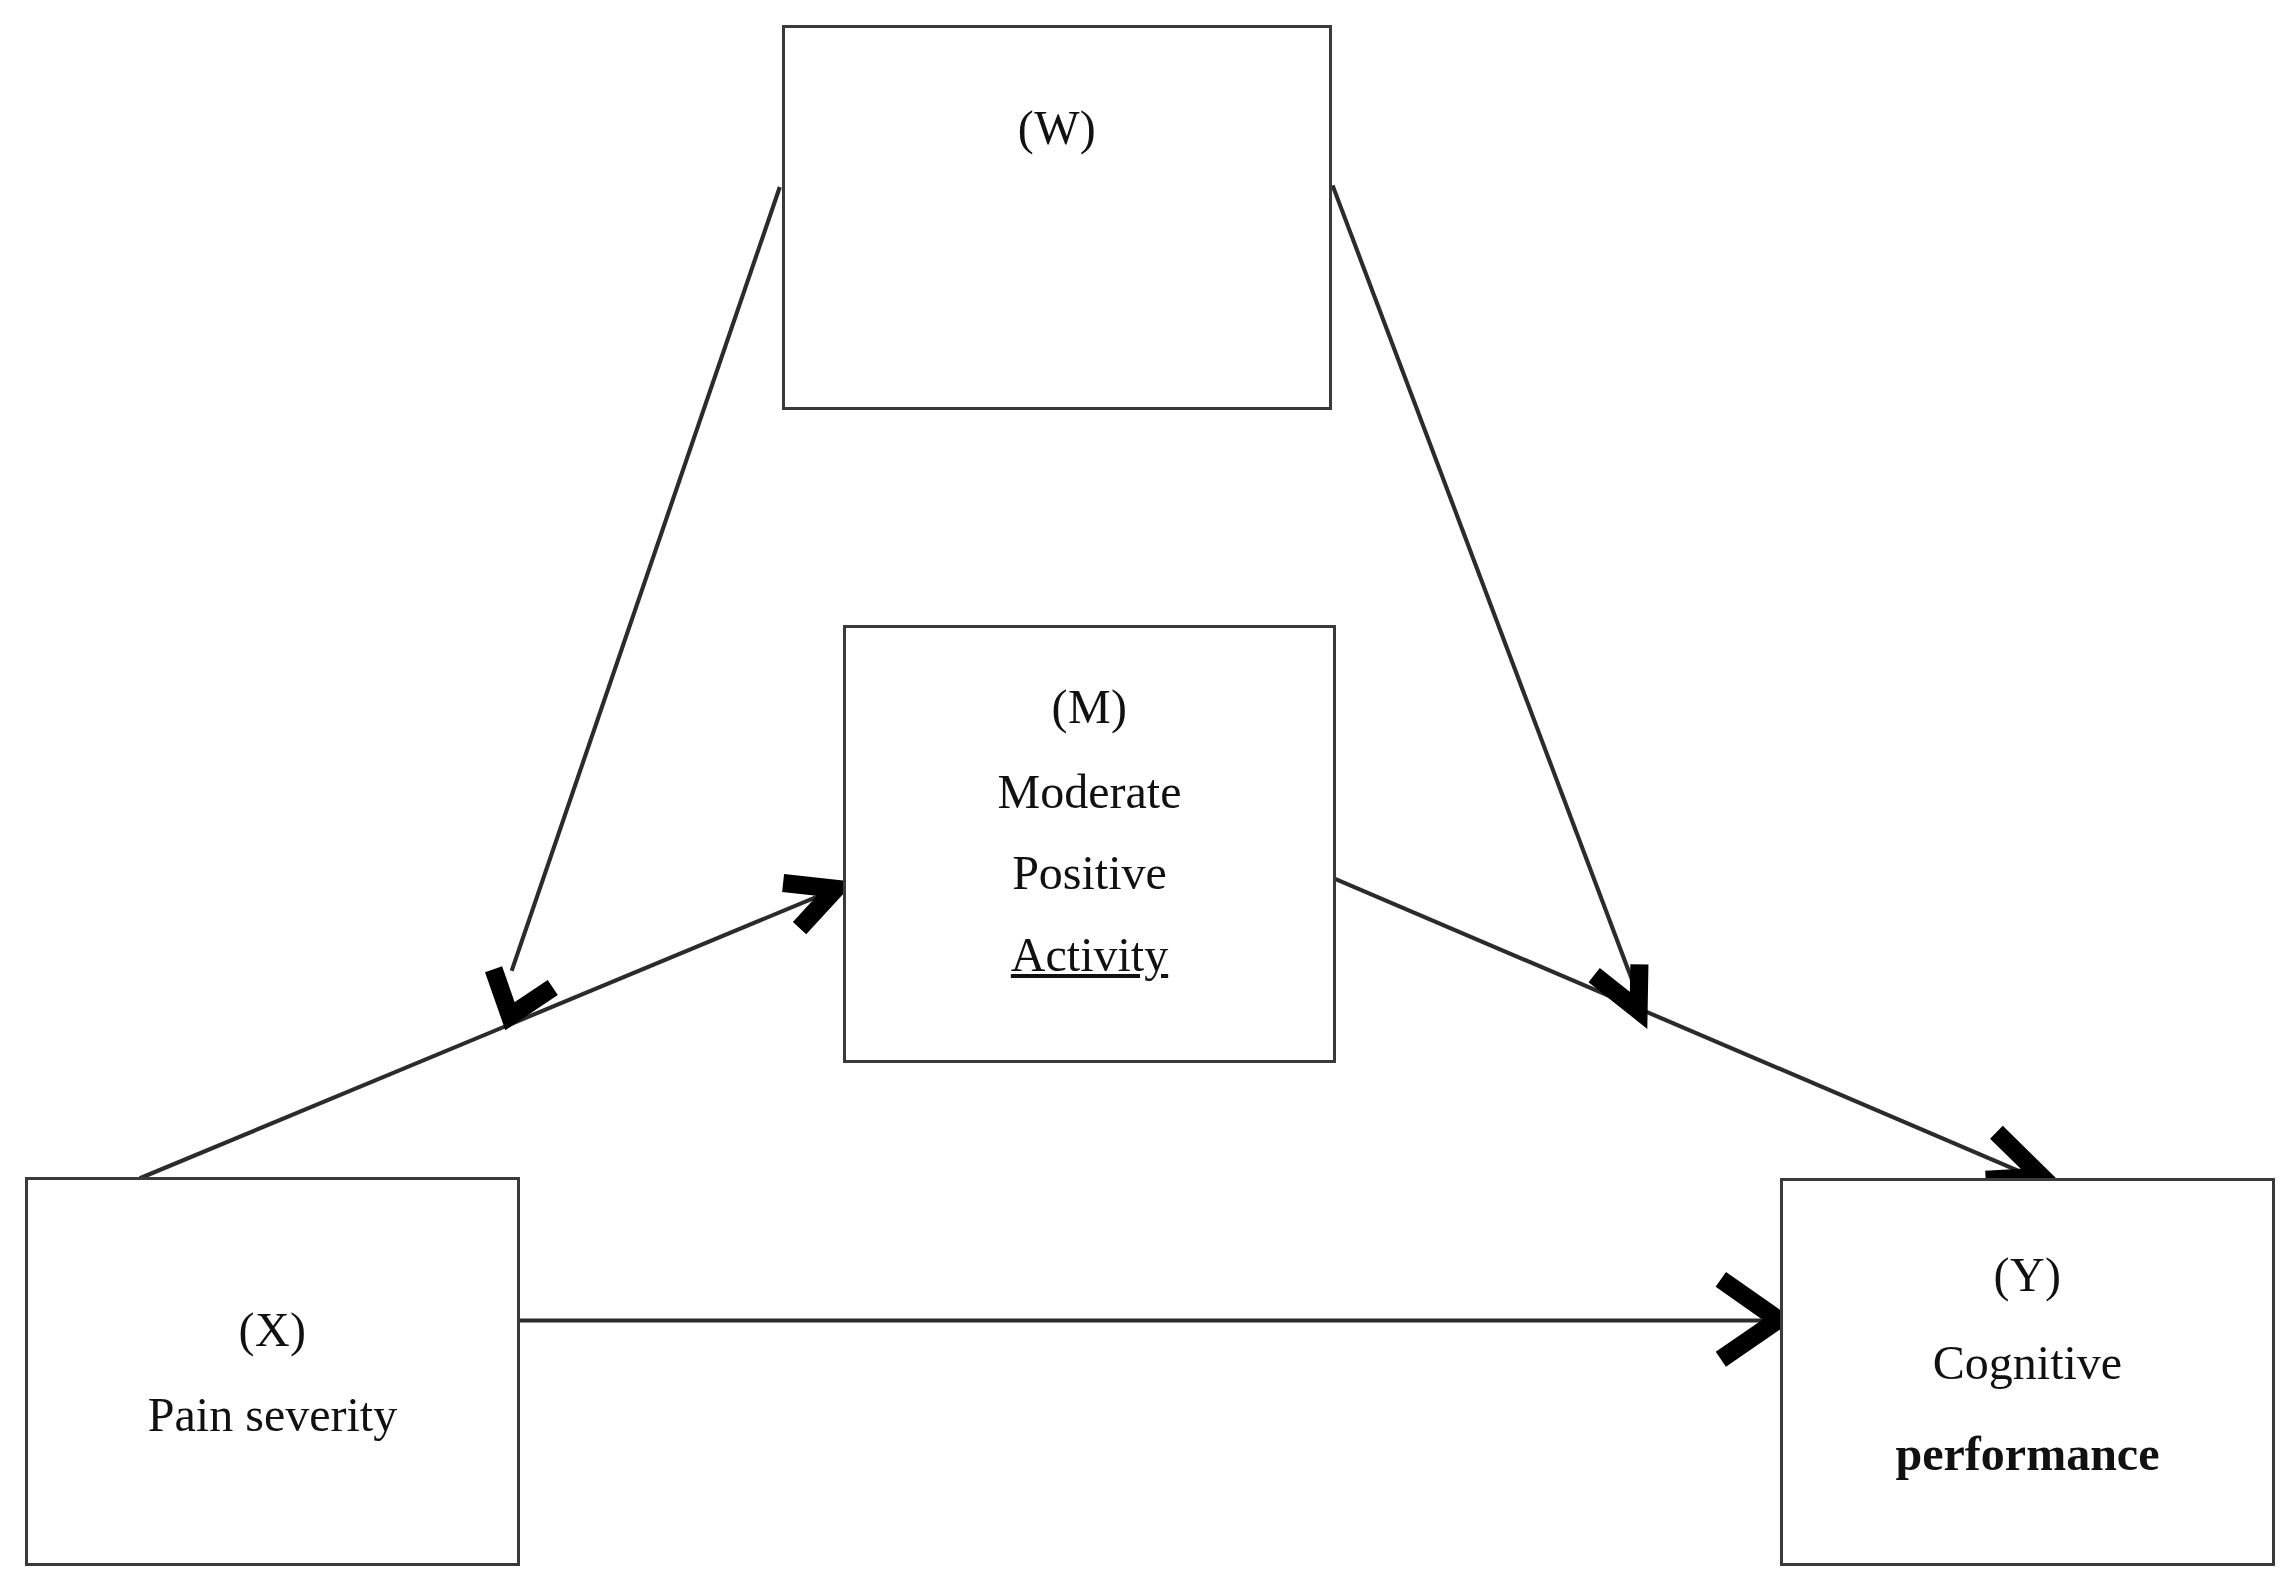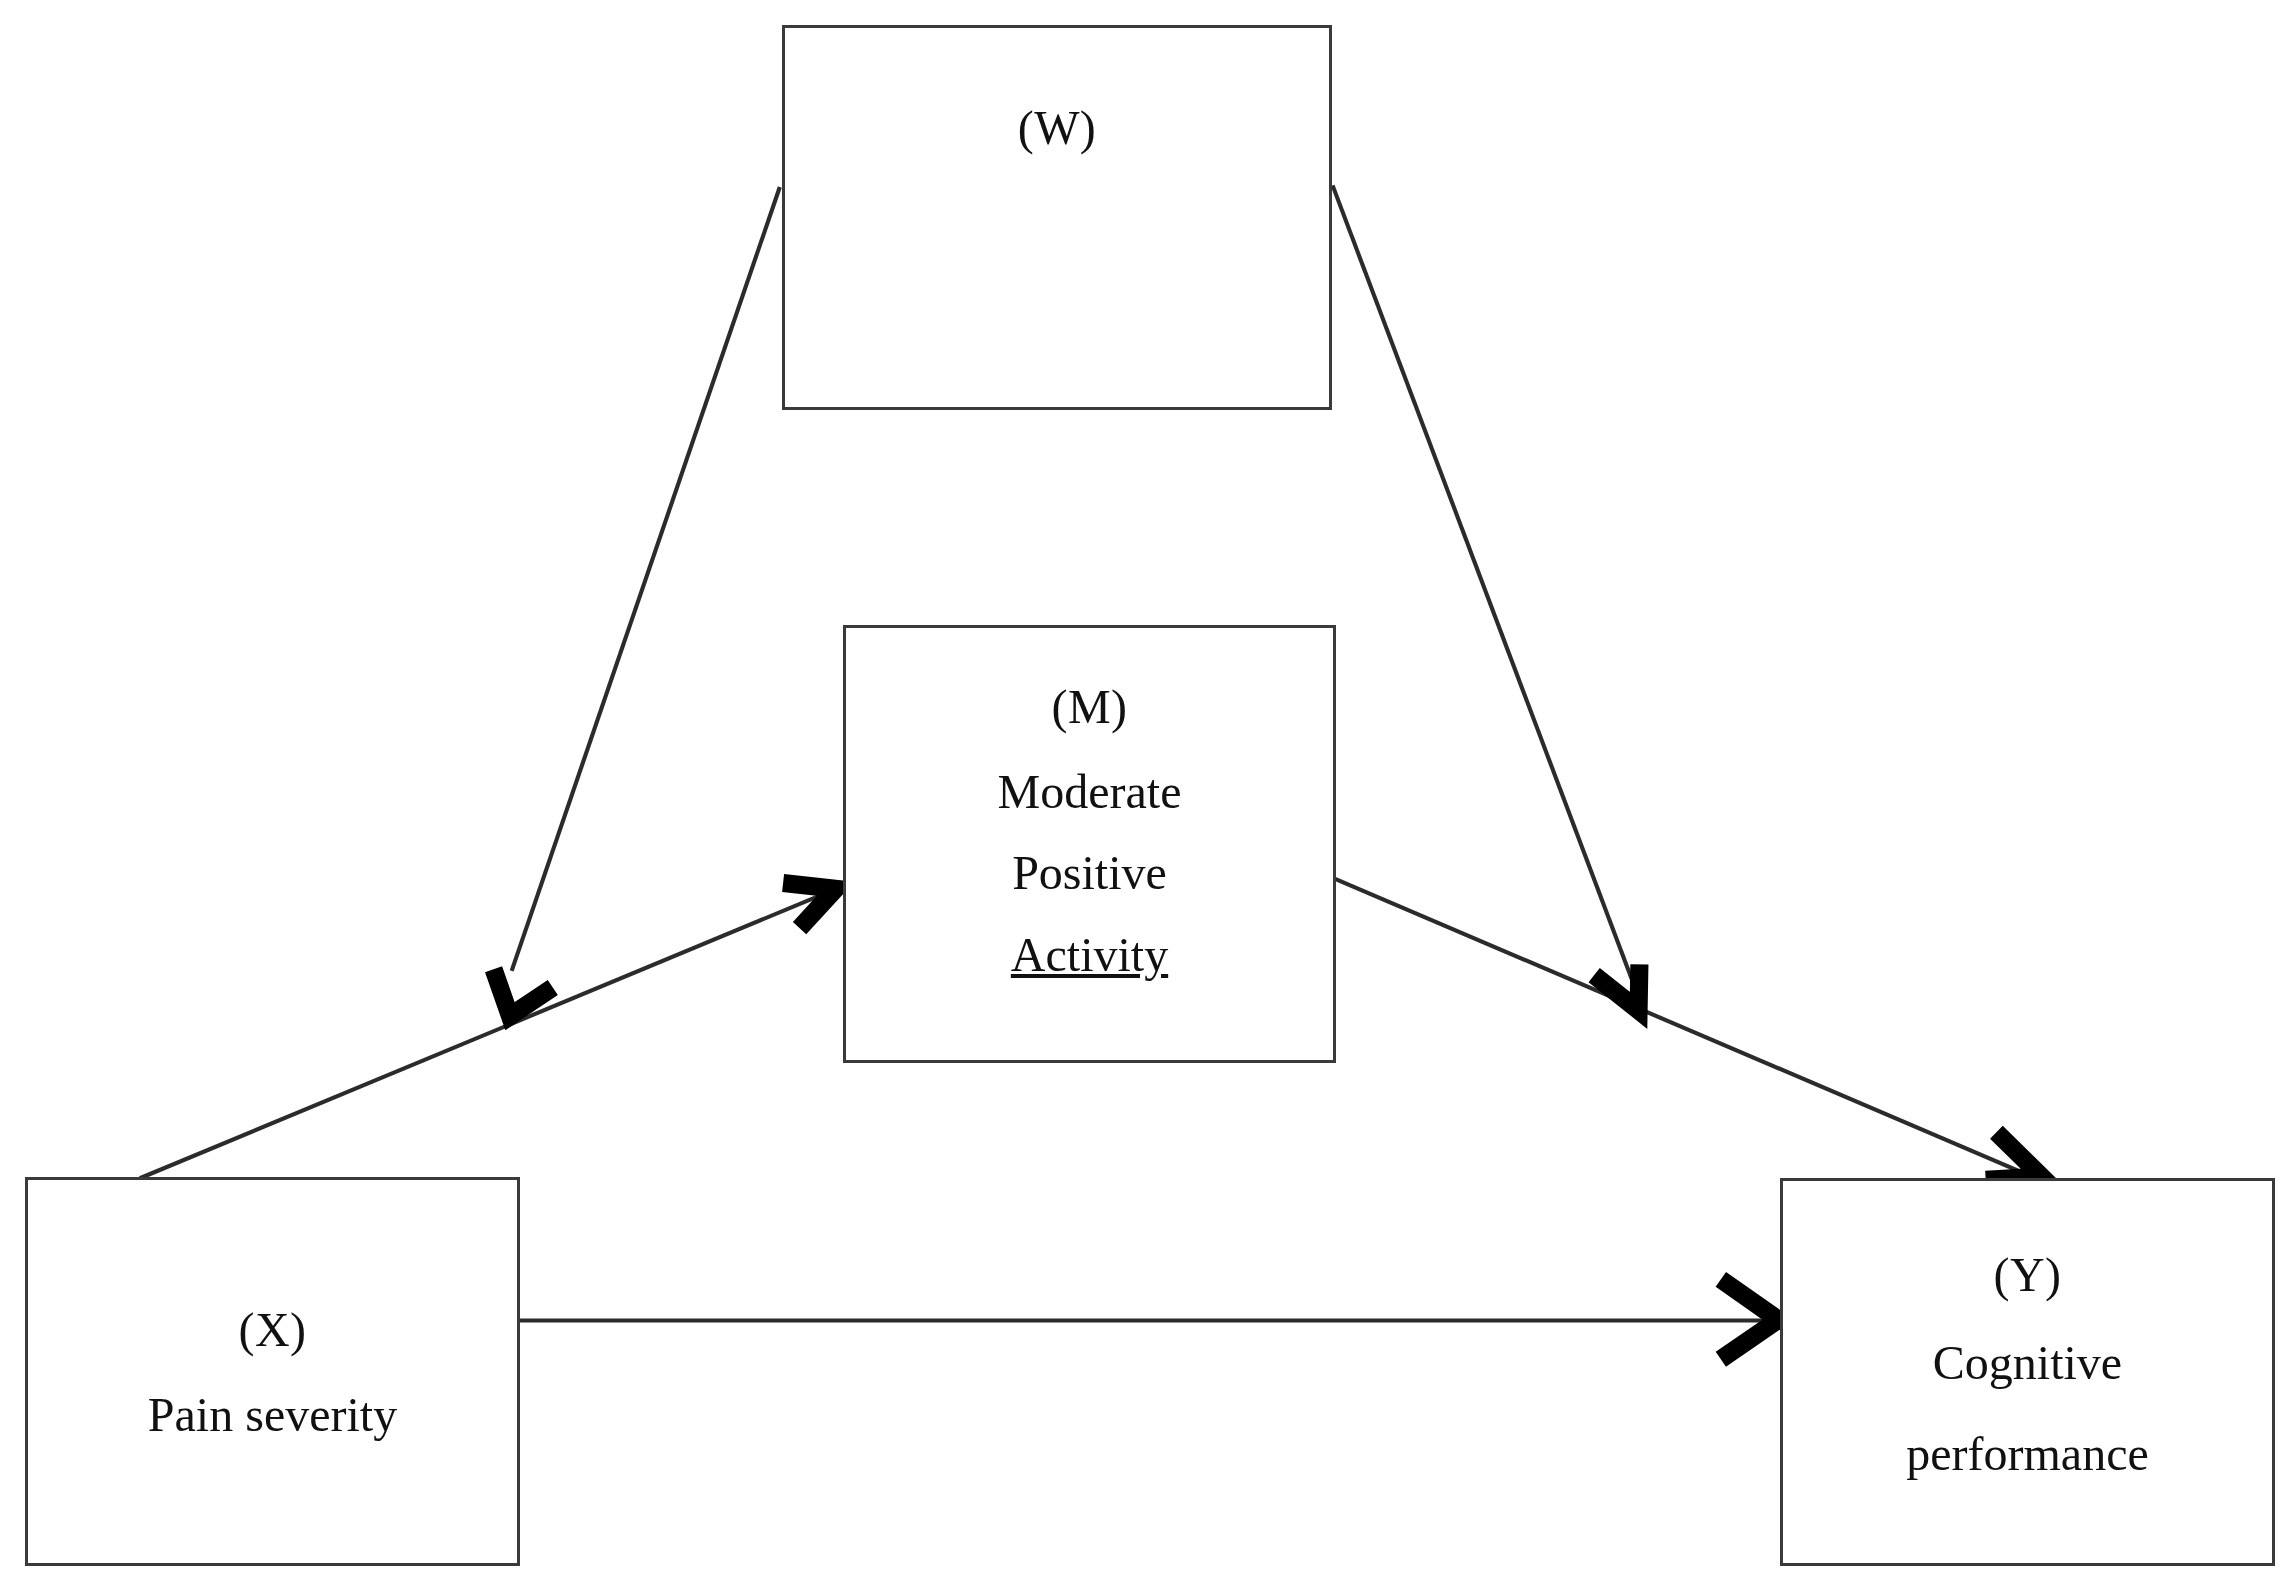--- a/index.html
+++ b/index.html
@@ -73,21 +73,21 @@
   }
   #box-x .node-code { margin-bottom: 28px; }
 
   #box-y {
     left: 1780px; top: 1178px; width: 495px; height: 388px;
     justify-content: flex-start;
     padding-top: 66px;
   }
   #box-y .node-code { margin-bottom: 31px; }
   #box-y .node-label-line { margin-bottom: 35px; }
-  #box-y .node-label-line:last-child { margin-bottom: 0; }
+  #box-y .node-label-line:last-child { margin-bottom: 0; font-weight: bold; }
 </style>
 </head>
 <body>
 
 <div id="canvas">
 
   <svg id="diagram-svg" viewBox="0 0 2790 1931" xmlns="http://www.w3.org/2000/svg">
 
     <g>
       <line x1="170" y1="1432" x2="1012" y2="1082" stroke="#2b2b2b" stroke-width="5"></line>

